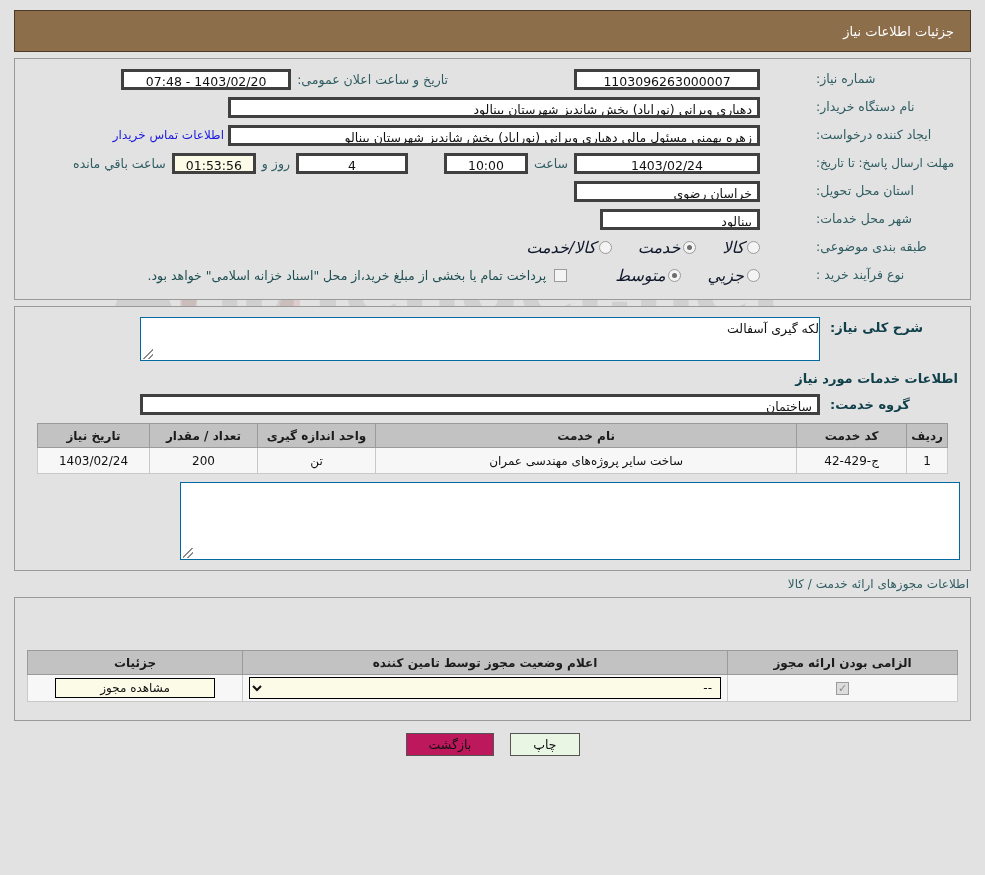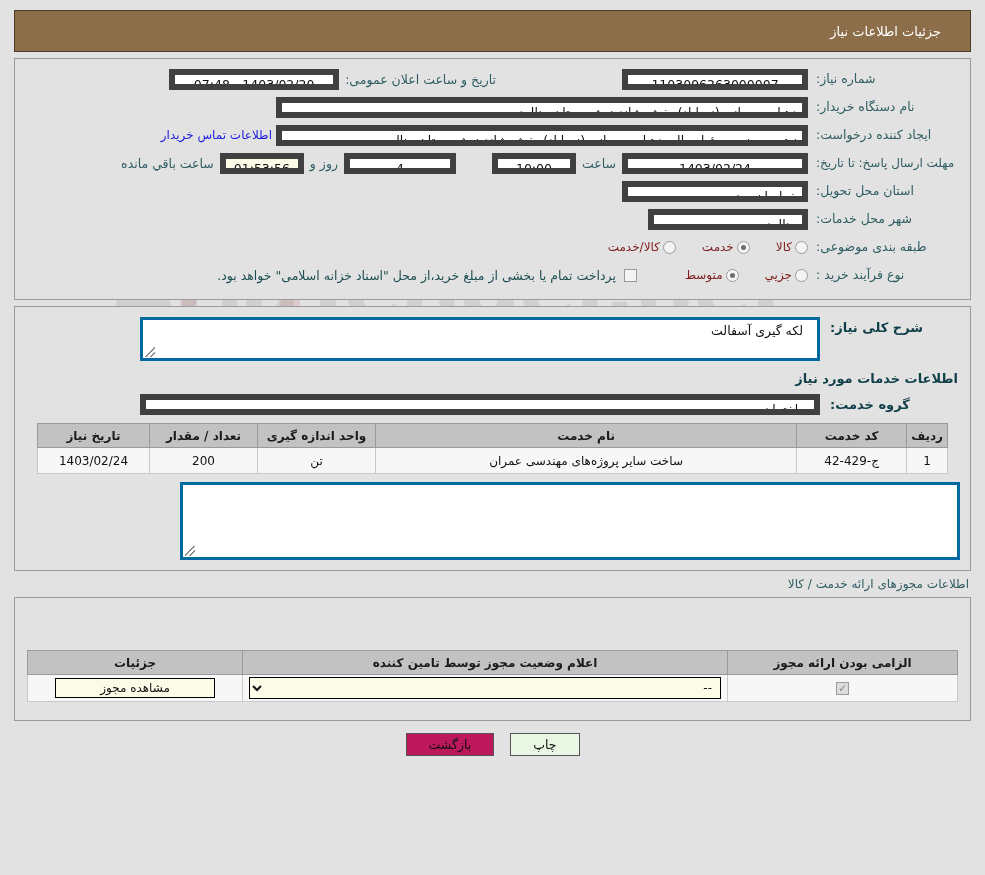--- a/index.html
+++ b/index.html
@@ -53,21 +53,21 @@
 
   
   .page-header {
     margin: 10px 14px 0 14px;
     height: 42px;
     background: #8d6e4b;
     border: 1px solid #4a3a27;
     display: flex;
     align-items: center;
     justify-content: flex-start;
-    padding: 0 29px;
+    padding: 0 16px;
     position: relative; z-index: 10;
   }
   .page-header .title {
     color: #ffffff;
     font-size: 13px;
   }
 
   
   .panel {
     margin: 6px 14px 0 14px;
@@ -84,25 +84,25 @@
     margin-bottom: 4px;
   }
   .lbl {
     color: #2f5d62;
     font-size: 12.5px;
     text-align: left;
     padding-left: 8px;
     flex: 0 0 auto;
     line-height: 1.25;
   }
-  .lbl.w1 { width: 152px; }
+  .lbl.w1 { width: 152px; margin-left: 48px; }
   .lbl.small { font-size: 12px; }
 
   .fld {
-    border: 6px solid #404040;
+    border: 3px solid #404040;
     background: #ffffff;
     height: 21px;
     font-size: 12.5px;
     line-height: 19px;
     padding: 0 5px;
     color: #111;
     overflow: hidden;
     white-space: nowrap;
     text-overflow: clip;
   }
@@ -137,21 +137,21 @@
     flex: 0 0 auto;
   }
   .radio.on::after {
     content: "";
     position: absolute;
     left: 3px; top: 3px;
     width: 5px; height: 5px;
     border-radius: 50%;
     background: #6d6d6d;
   }
-  .radio-lbl { color: #7f1d1d; font-size: 12px; }
+  .radio-lbl { color: #0f172a; font-size: 16px; font-style: italic; }
 
   .chk {
     width: 13px; height: 13px;
     border: 1px solid #9b9b9b;
     background: #f4f4f4;
     display: inline-block;
     flex: 0 0 auto;
   }
   .chk.on { background:#dcdcdc; }
   .chk.on::after {
@@ -171,24 +171,24 @@
   .desc-lbl {
     color: #10404a;
     font-weight: bold;
     font-size: 13px;
     width: 140px;
     text-align: left;
     padding-left: 10px;
     padding-top: 3px;
   }
   .textbox {
-    border: 3px solid #0369a1;
+    border: 1px solid #0369a1;
     background: #fff;
     font-size: 12.5px;
-    padding: 3px 14px;
+    padding: 3px 0;
     color: #111;
     position: relative;
   }
   .textbox .grip {
     position: absolute;
     left: 2px; bottom: 1px;
     width: 10px; height: 10px;
     background:
       linear-gradient(135deg, transparent 45%, #8a8a8a 45%, #8a8a8a 55%, transparent 55%),
       linear-gradient(135deg, transparent 70%, #8a8a8a 70%, #8a8a8a 80%, transparent 80%);

